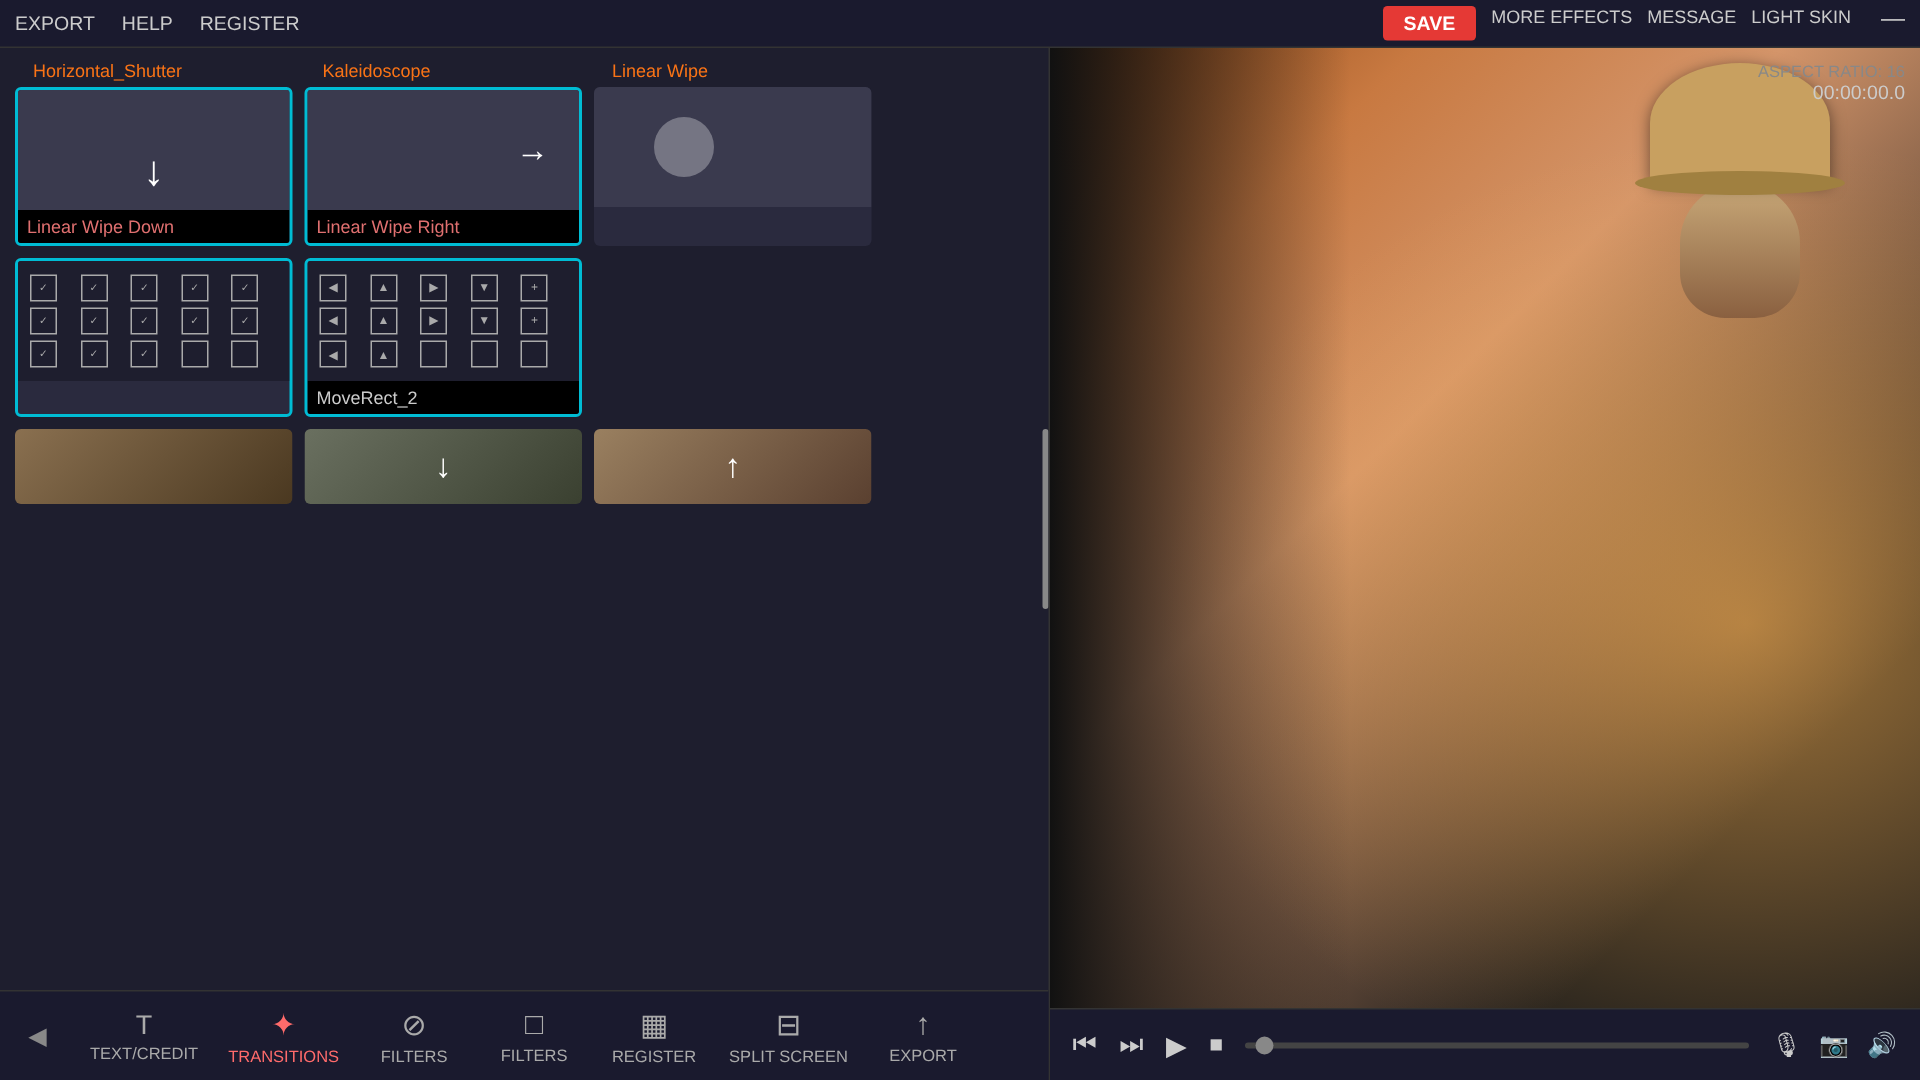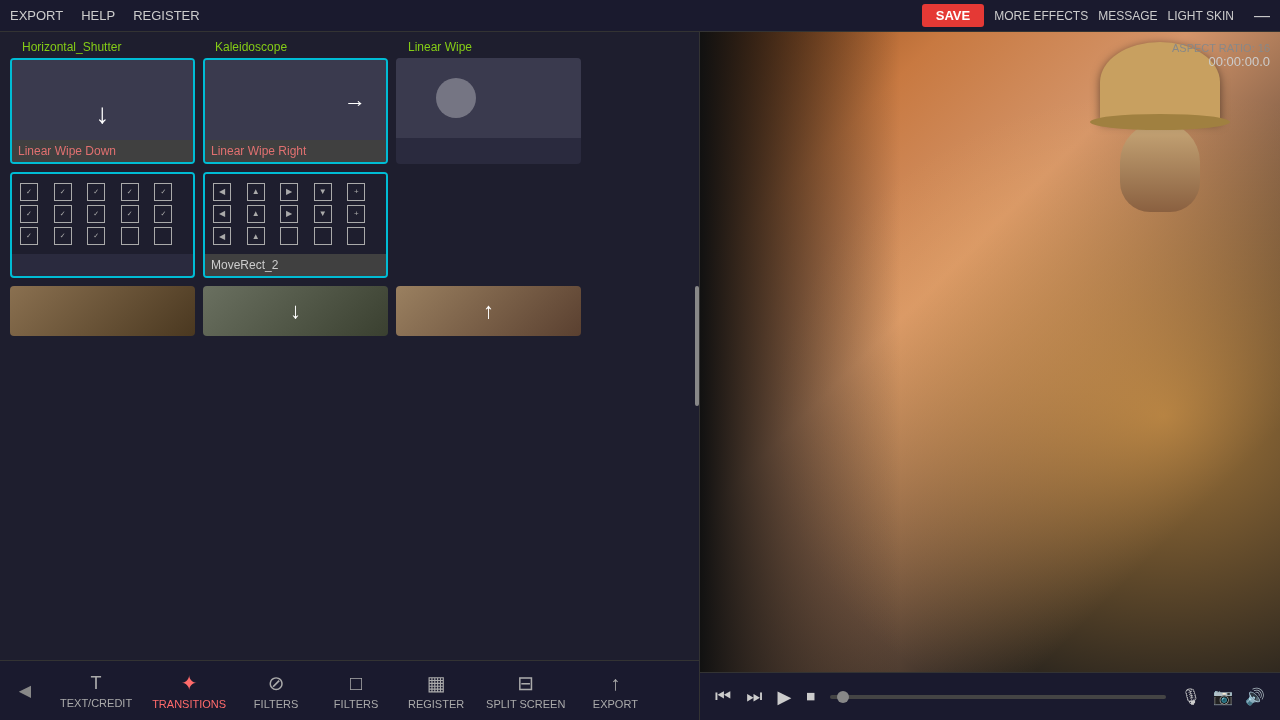--- a/index.html
+++ b/index.html
@@ -27,21 +27,20 @@
       gap: 18px;
       align-items: center;
     }
     .menu-item {
       color: #ccc;
       font-size: 13px;
       cursor: pointer;
     }
     .menu-bar-right {
       display: flex;
-      align-items: center;
       gap: 10px;
     }
     .btn-save {
       background: #e53935;
       color: white;
       border: none;
       padding: 4px 14px;
       font-size: 13px;
       font-weight: bold;
       border-radius: 3px;
@@ -115,21 +114,21 @@
       display: flex;
       align-items: center;
       justify-content: center;
       position: relative;
       overflow: hidden;
     }
     .effect-card .card-label {
       font-size: 12px;
       color: #e07070;
       padding: 4px 6px;
-      background: #404040;
+      background: #000000;
     }
     .effect-card .card-label.white {
       color: #ccc;
     }
 
     
     .img-linear-wipe-down {
       background: linear-gradient(135deg, #8B6914 0%, #5a4010 50%, #222 100%);
     }
     .img-linear-wipe-down::after {
@@ -202,21 +201,21 @@
     
     .labels-row {
       display: flex;
       gap: 8px;
       padding: 0 10px 4px 10px;
       margin-top: -2px;
     }
     .label-item {
       width: 185px;
       font-size: 12px;
-      color: #84cc16;
+      color: #f97316;
       padding-left: 2px;
     }
 
     
     .toolbar {
       height: 60px;
       background: #1a1a2e;
       border-top: 1px solid #333;
       display: flex;
       align-items: center;

